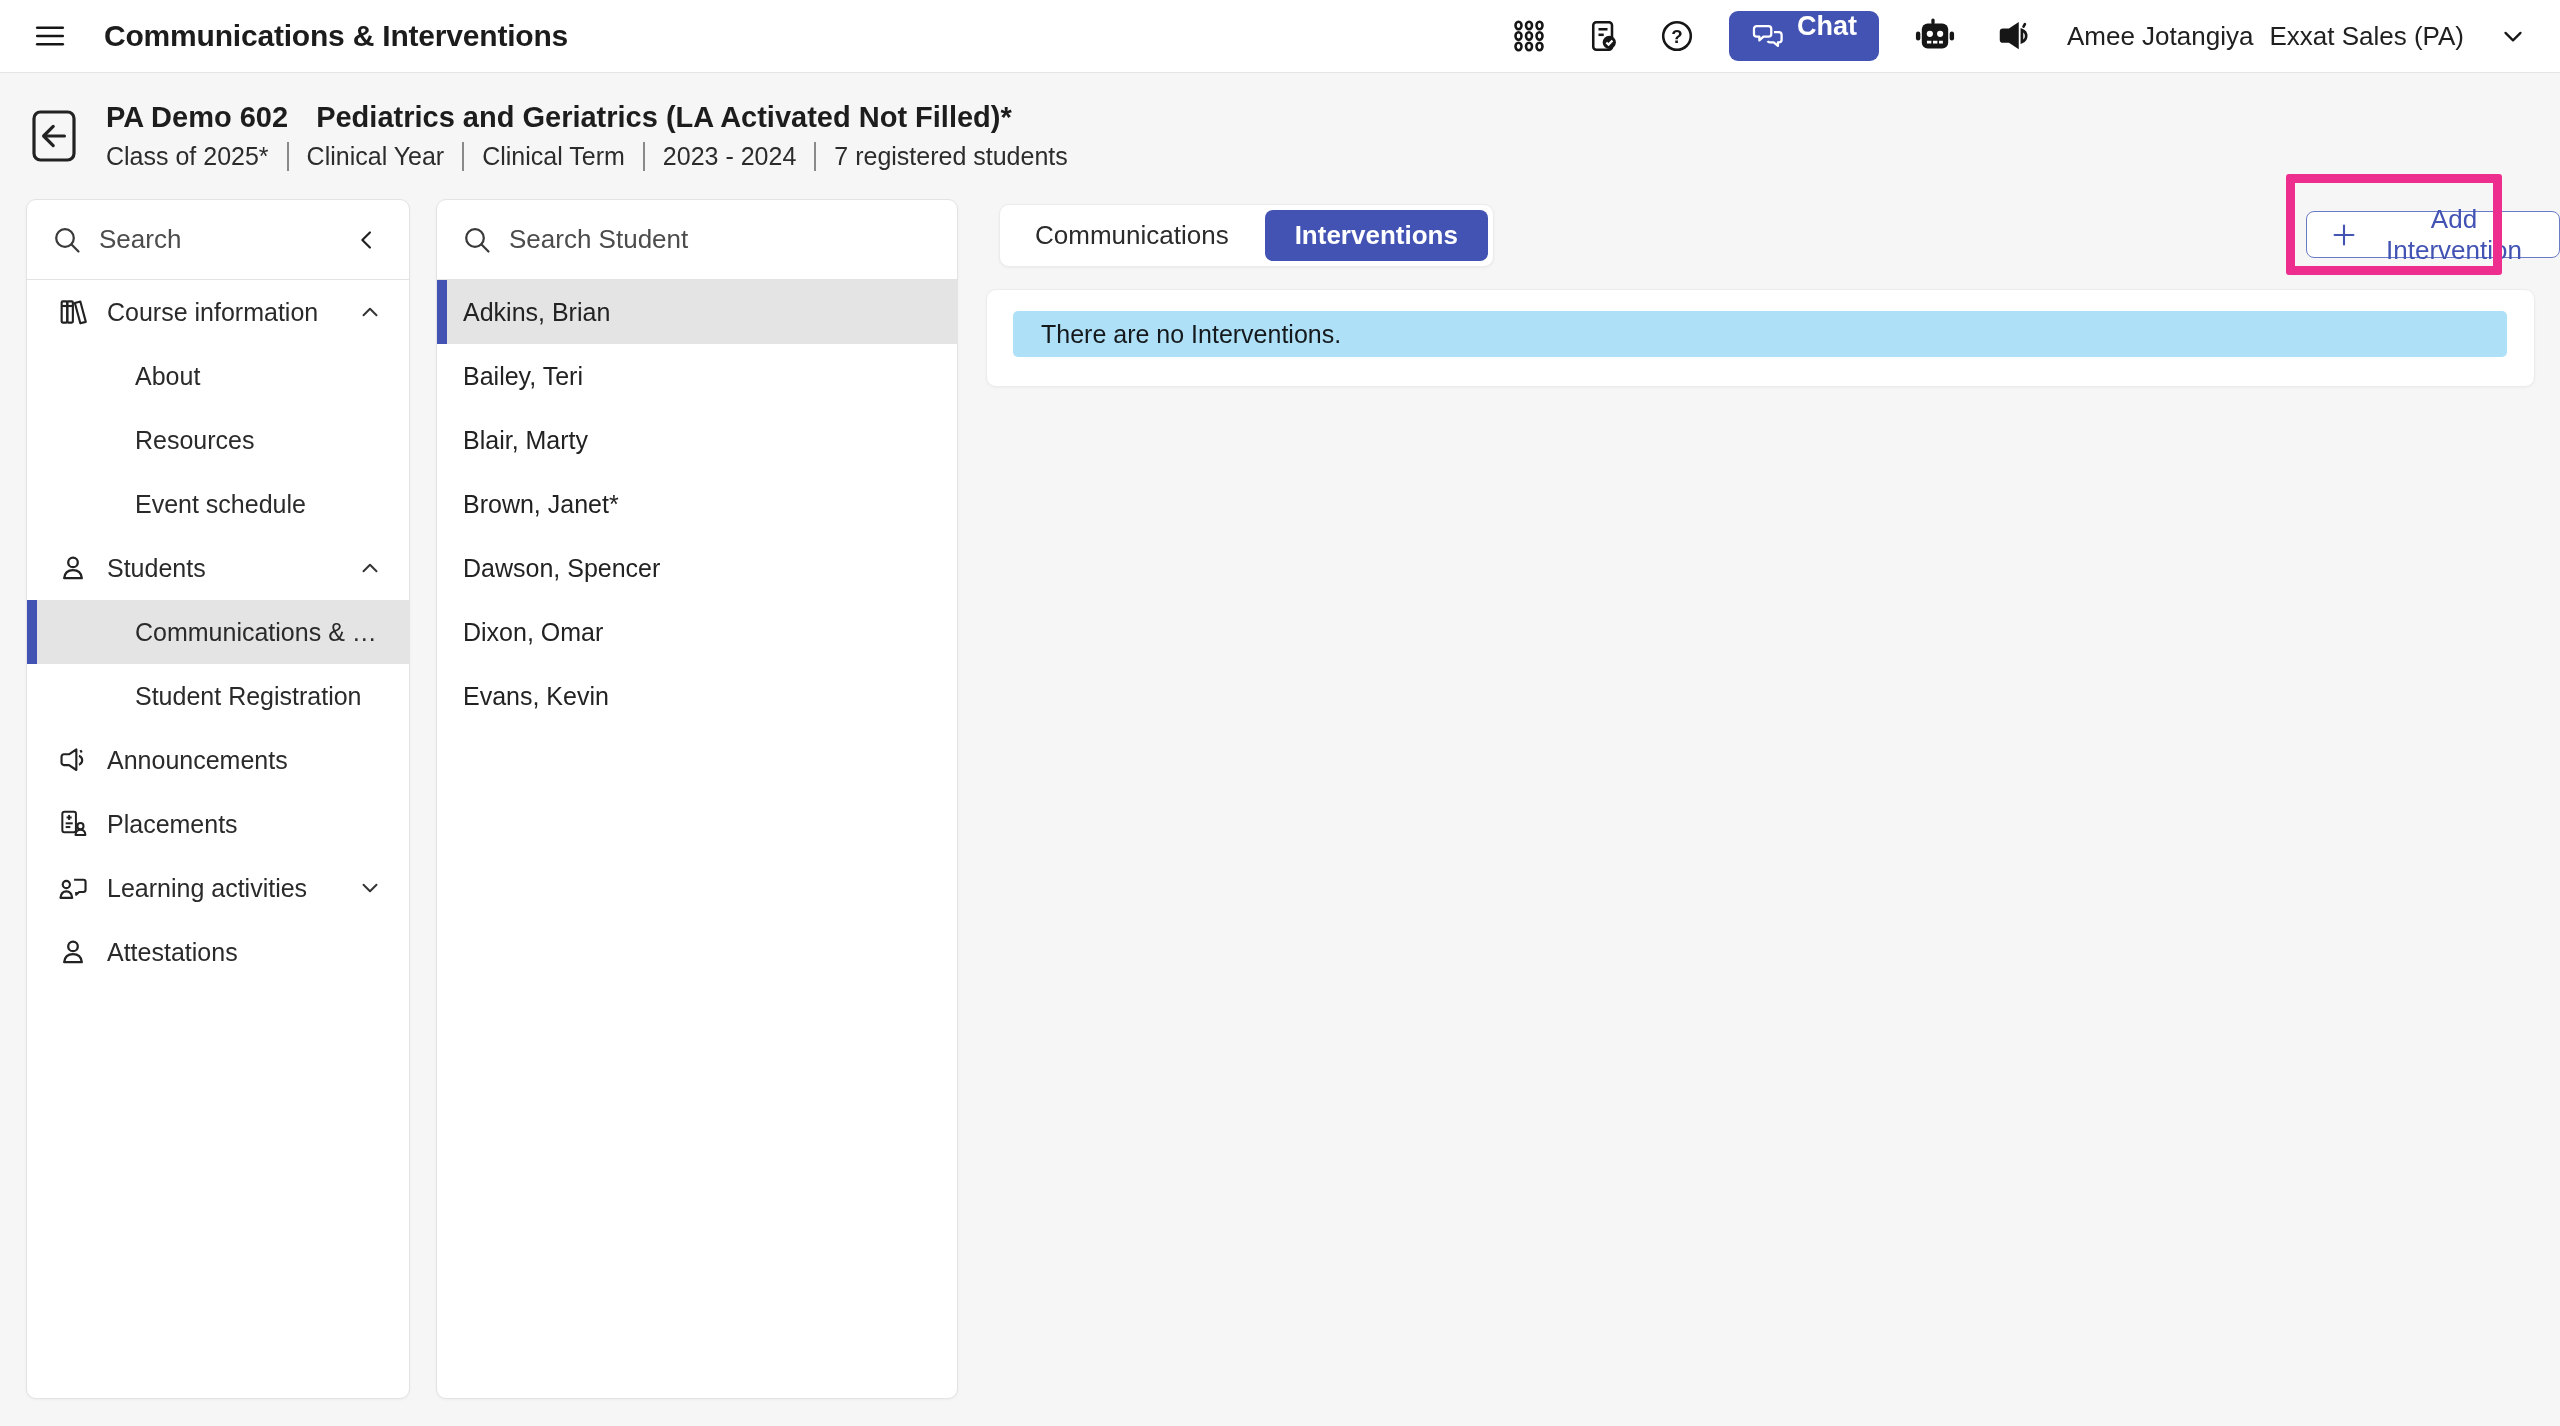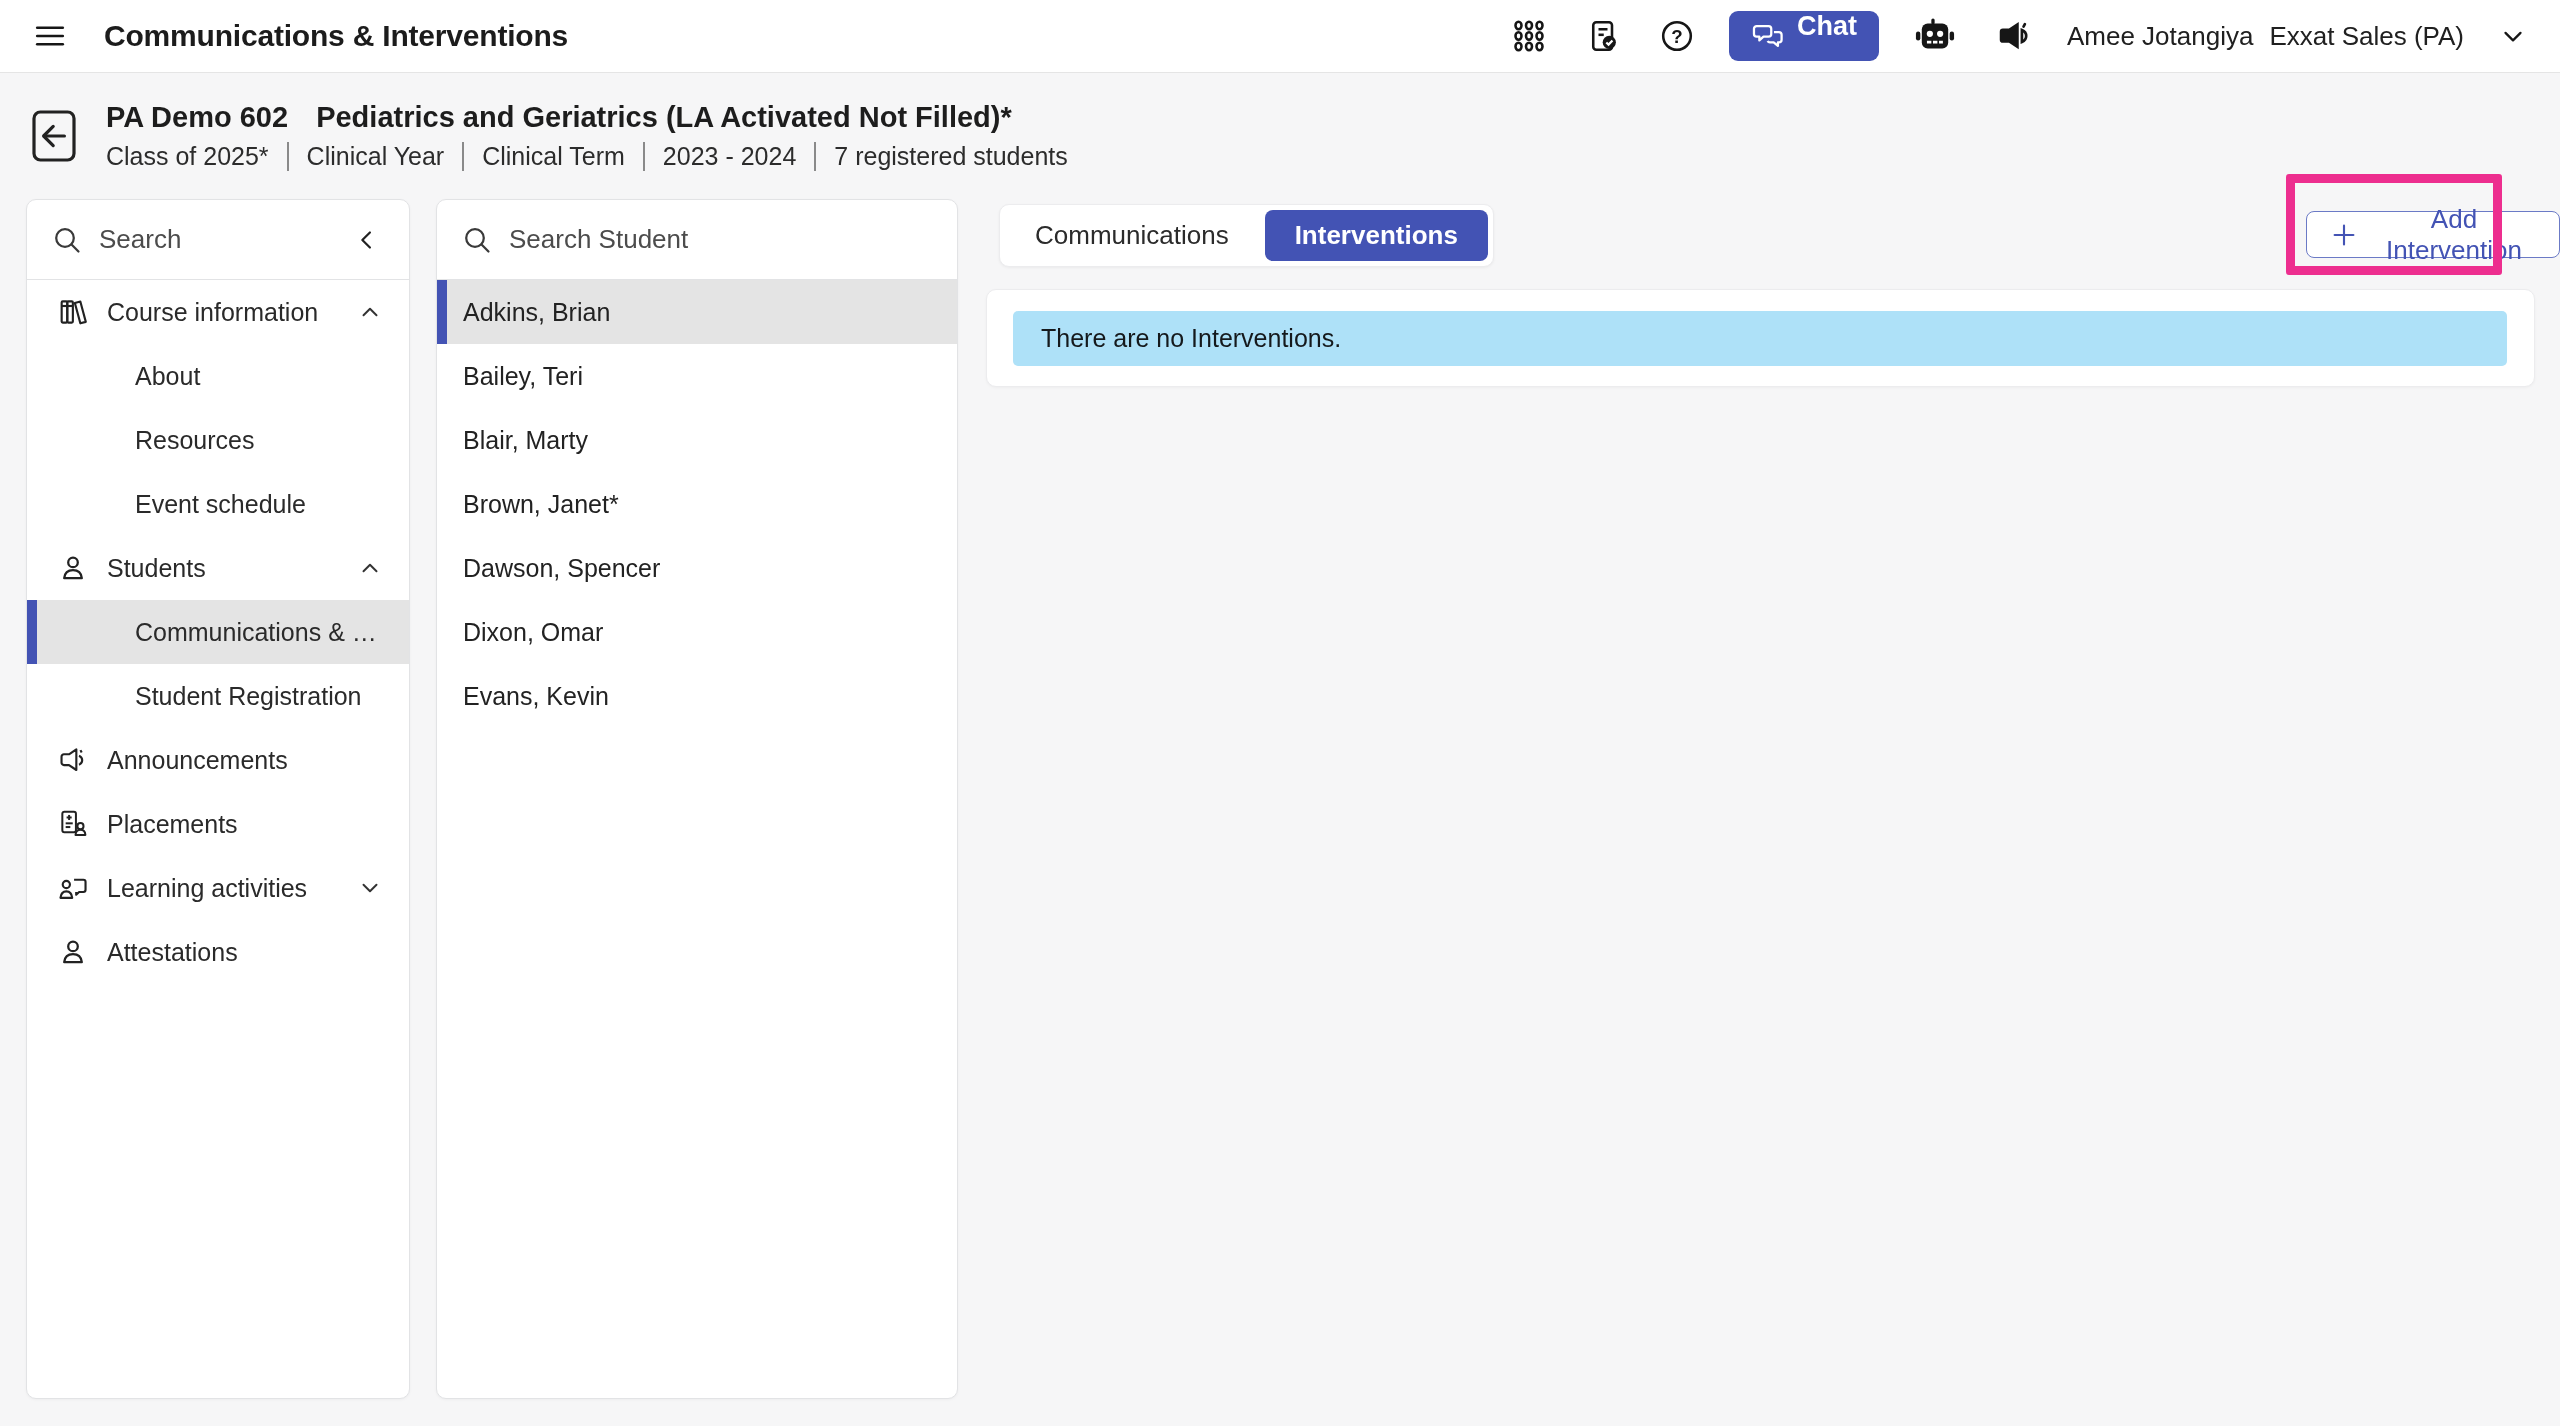--- a/index.html
+++ b/index.html
@@ -112,21 +112,21 @@
     pointer-events:none; z-index:6;
   }
 
   .content-card {
     position:absolute; left:986px; top:289px; width:1549px; height:98px;
     background:#fff; border-radius:10px; border:1px solid #ececee;
     box-shadow:0 1px 3px rgba(0,0,0,0.04);
     padding:21px 27px 0 26px;
   }
   .info-banner {
-    height:55px; background:var(--banner-blue); border-radius:5px;
+    height:46px; background:var(--banner-blue); border-radius:5px;
     display:flex; align-items:center; padding:0 28px;
     font-size:25px; color:#15191c;
   }
 
   :root {
     --indigo:#4353b4;
     --pink:#ed2e8f;
     --banner-blue:#aee1f8;
     --sel-gray:#e4e4e4;
   }

